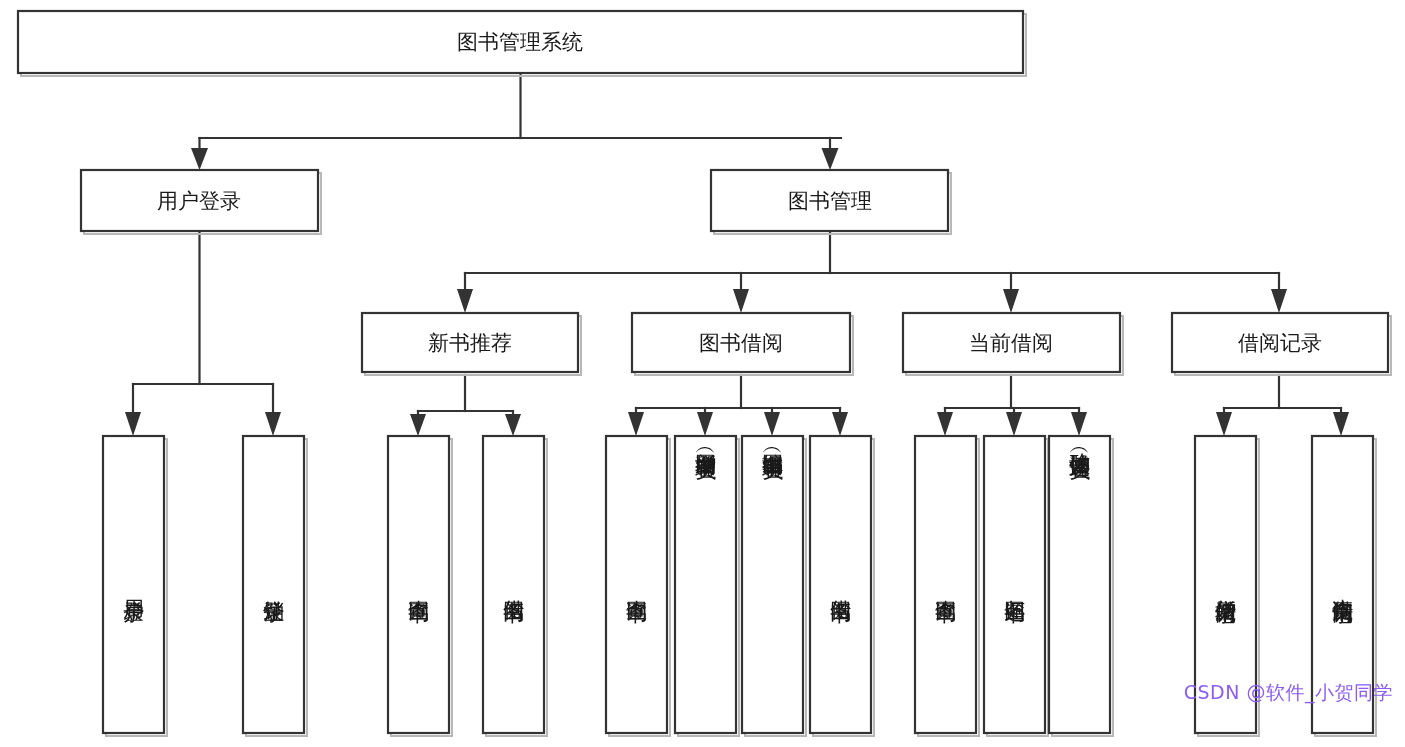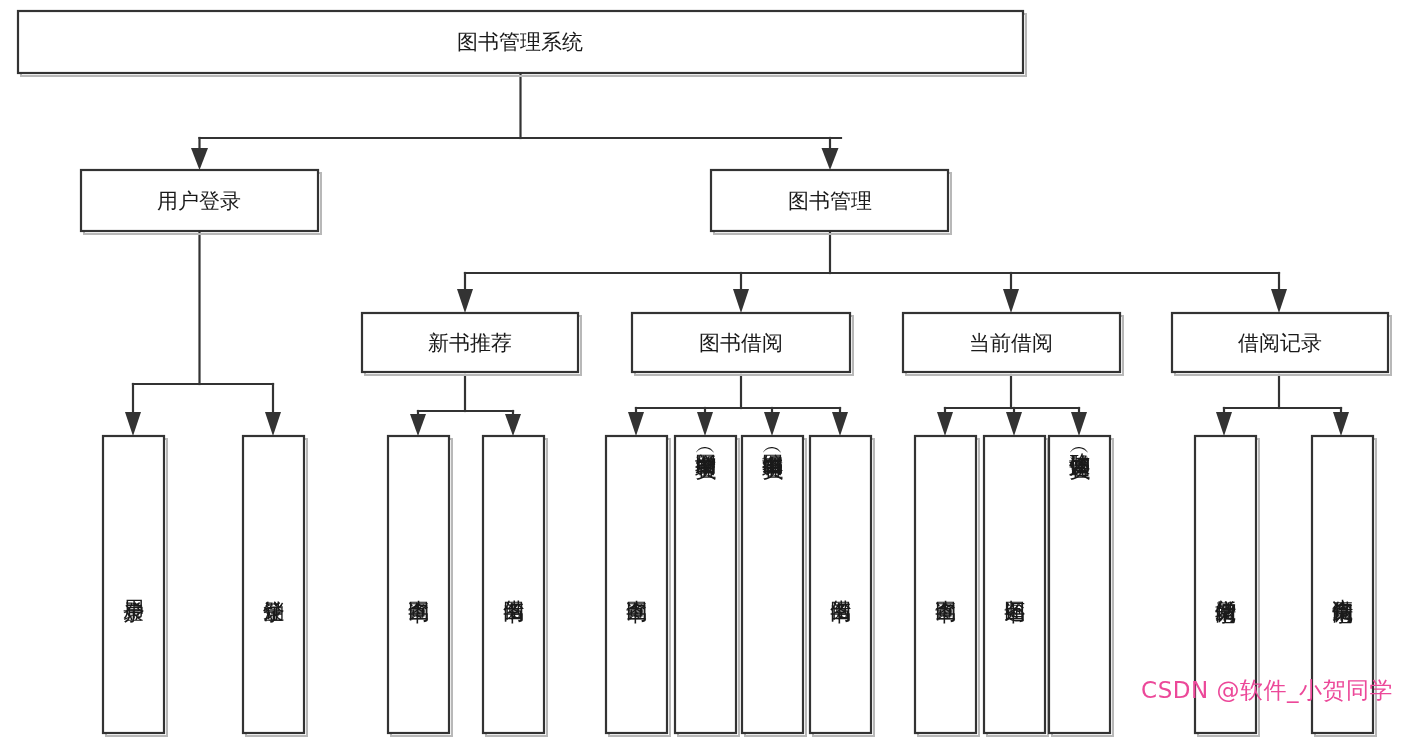--- a/index.html
+++ b/index.html
@@ -69,22 +69,22 @@
     color: #1a1a1a;
     line-height: 1.08;
     letter-spacing: 1px;
     white-space: nowrap;
   }
   .watermark {
     position: absolute;
     right: 12px;
     bottom: 6px;
     font-family: "DejaVu Sans", "Liberation Sans", sans-serif;
-    font-size: 23px;
-    color: #ec4899;
+    font-size: 19px;
+    color: #8b5cf6;
     letter-spacing: 0.5px;
     white-space: nowrap;
   }
 </style>
 </head>
 <body>
 
 <div id="diagram-root">
 
   <svg class="diagram-canvas" viewBox="0 0 1405 747">

